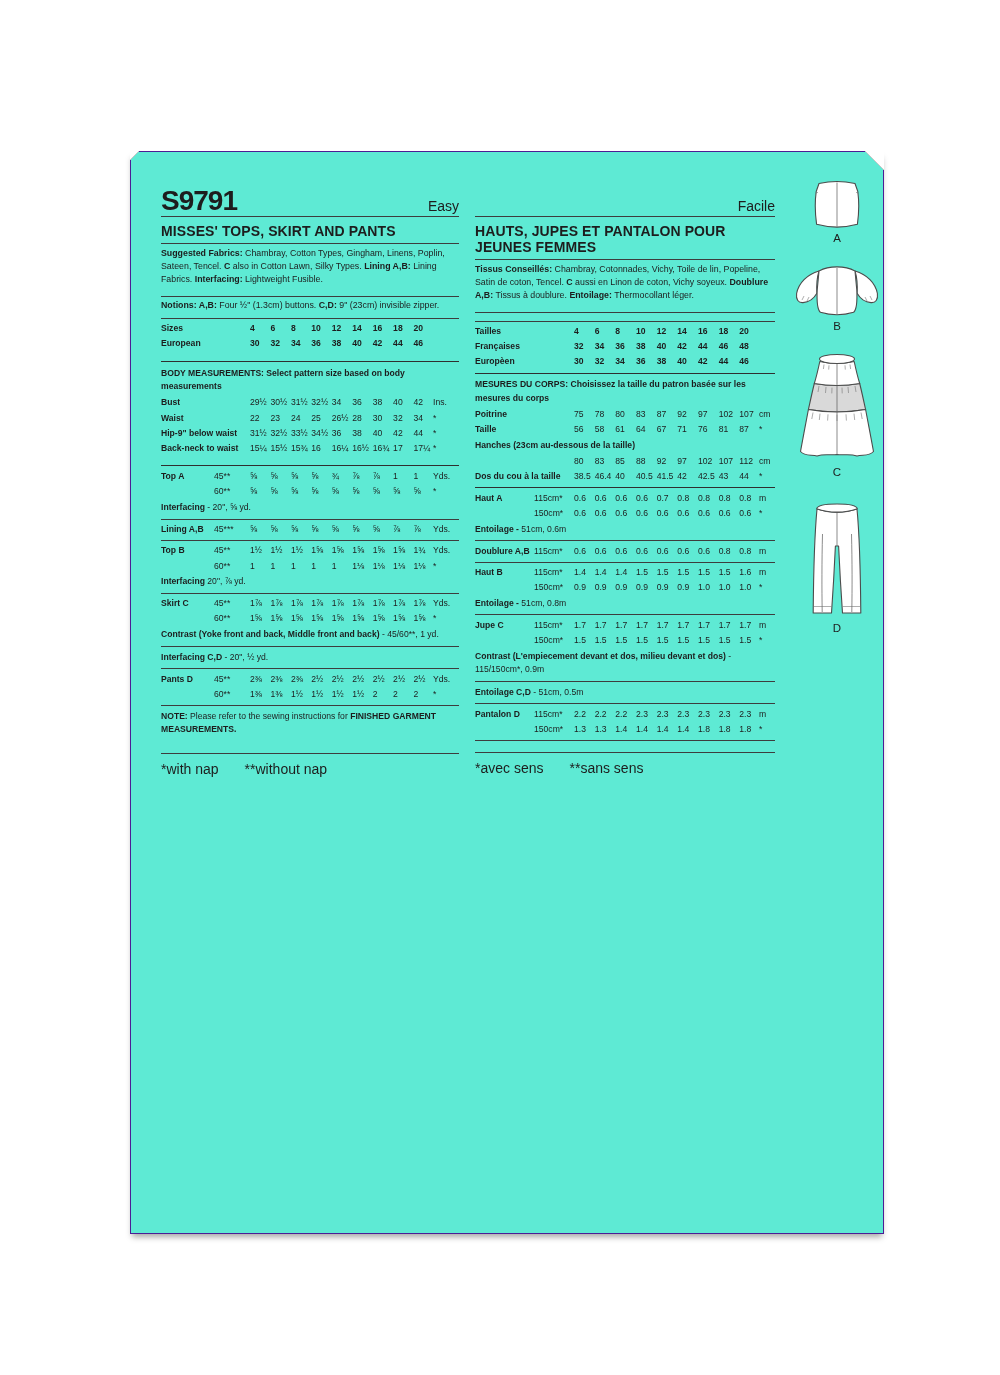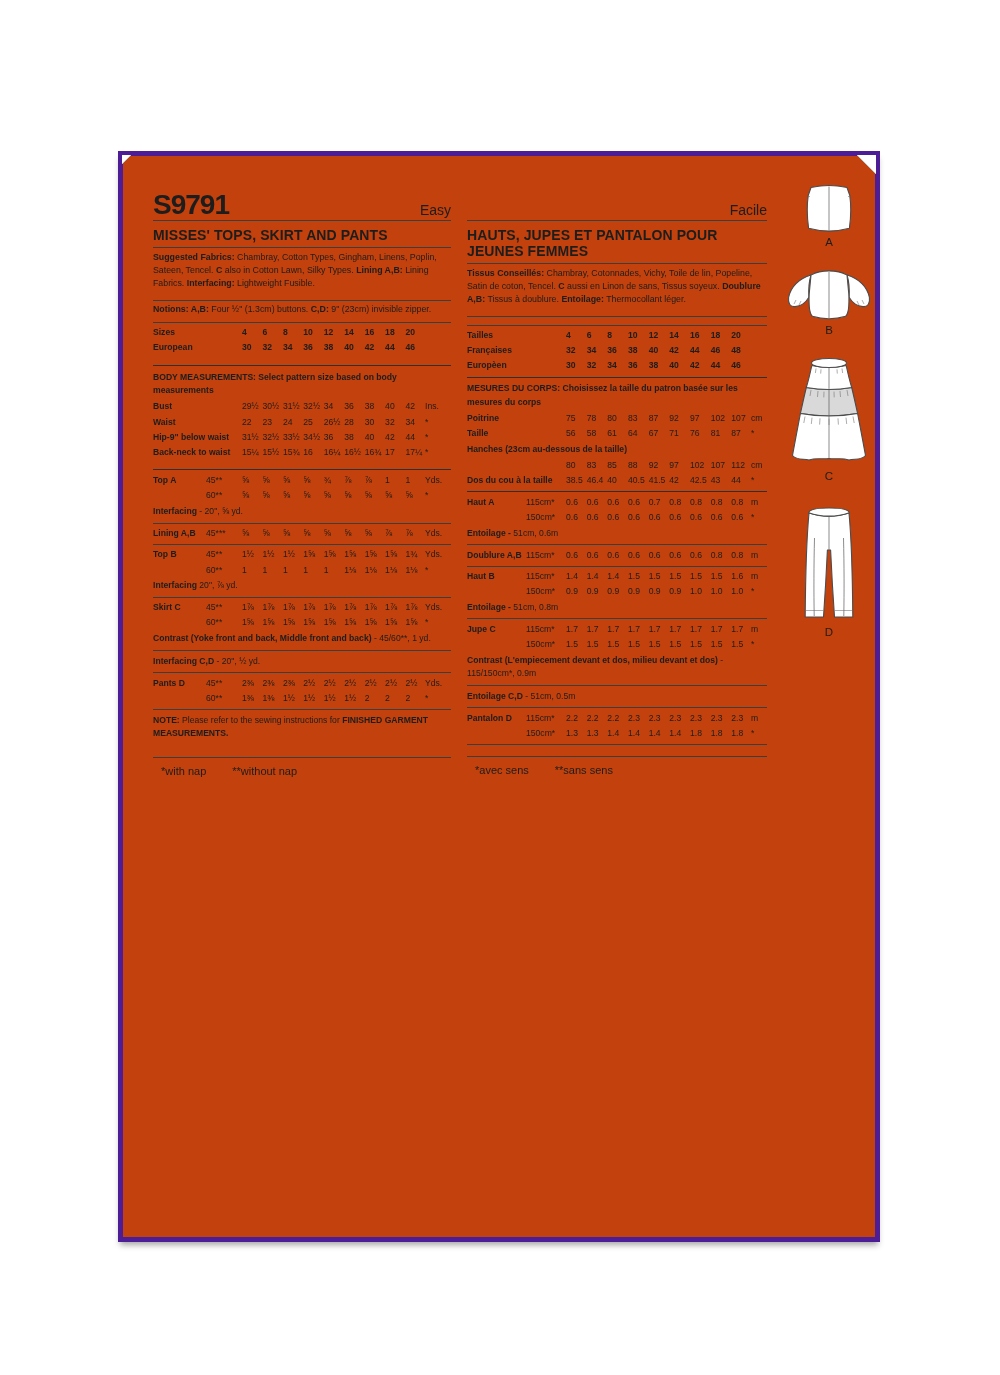--- a/index.html
+++ b/index.html
@@ -1,19 +1,19 @@
 <!DOCTYPE html>
 <html><head>
 <meta charset="utf-8">
 <style>
   html,body{margin:0;padding:0;background:#ffffff;}
   .canvas{position:relative;width:1000px;height:1375px;background:#ffffff;overflow:hidden;
           font-family:"Liberation Sans",sans-serif;color:#1d1d1d;}
-  .page{position:absolute;left:118px;top:151px;width:752px;height:1081px;background:#c2410c;
-        border:5px solid #4c1d95;box-shadow:0 5px 6px -2px rgba(0,0,0,.35);}
+  .page{position:absolute;left:130px;top:151px;width:752px;height:1081px;background:#5eead4;
+        border:1px solid #4c1d95;box-shadow:0 5px 6px -2px rgba(0,0,0,.35);}
   .cut-tl{position:absolute;top:-1px;left:-1px;width:14px;height:14px;
           background:linear-gradient(135deg,#ffffff 0 6px,#c6c6c6 6px 7px,rgba(0,0,0,0) 7px);}
   .cut-tr{position:absolute;top:-1px;right:-1px;width:30px;height:30px;
           background:linear-gradient(225deg,#ffffff 0 13px,#c6c6c6 13px 14px,rgba(0,0,0,0) 14px);}
   .col-left{position:absolute;left:30px;top:30px;width:298px;}
   .col-right{position:absolute;left:344px;top:30px;width:300px;}
   .figs{position:absolute;left:656px;top:26px;width:100px;}
   .hdr{display:flex;align-items:flex-end;justify-content:space-between;height:32px;}
   .hdr.right{justify-content:flex-end;}
   .pid{font-size:28px;font-weight:800;letter-spacing:-1px;line-height:26px;}
@@ -29,21 +29,21 @@
   .rgrid{grid-template-columns:58px 40px repeat(9,1fr) 16px;}
   .cell{font-size:8.6px;line-height:15.2px;white-space:nowrap;}
   .lab{font-weight:700;}
   .sub{padding-left:1px;}
   .val{text-align:left;padding-left:1px;}
   .unit{text-align:left;}
   .hrow{grid-column:1/-1;font-size:8.6px;line-height:13.5px;padding:1.5px 0;}
   .rule-row{grid-column:1/-1;height:0;}
   .r1{border-top:1px solid #3d3d3d;margin:2.5px 0;}
   .r2{border-top:1.6px solid #2f2f2f;margin:3px 0;}
-  .foot{display:flex;gap:26px;font-size:11px;margin-top:5px;margin-left:8px;}
+  .foot{display:flex;gap:26px;font-size:14px;margin-top:5px;}
   .fig{margin:0 auto;text-align:center;}
   .fig svg{display:block;margin:0 auto;}
   .fig-label{font-size:11.5px;margin-top:2px;text-align:center;}
   .fb{margin-top:16px;} .fc{margin-top:20px;} .fd{margin-top:22px;}
   .outline{fill:#ffffff;stroke:#4c4c4c;stroke-width:1.1;stroke-linejoin:round;}
   .shade{fill:#d9d9d9;stroke:#4c4c4c;stroke-width:1.1;stroke-linejoin:round;}
   .thin{fill:none;stroke:#5a5a5a;stroke-width:0.7;}
   .gather{fill:none;stroke:#6a6a6a;stroke-width:0.55;}
 </style>
 </head>
@@ -268,21 +268,21 @@
       </div>
     </div>
 
     <div class="col-right">
       <div class="hdr right">
         <span class="diff">Facile</span>
       </div>
       <div class="rule"></div>
       <div class="sect-title">HAUTS, JUPES ET PANTALON POUR JEUNES FEMMES</div>
       <div class="rule"></div>
-      <p class="para"><span class="b">Tissus Conseillés: </span><span>Chambray, Cotonnades, Vichy, Toile de lin, Popeline, Satin de coton, Tencel. </span><span class="b">C</span><span> aussi en Linon de sans, Tissus soyeux. </span><span class="b">Doublure A,B:</span><span> Tissus à doublure. </span><span class="b">Entoilage:</span><span> Thermocollant léger.</span></p>
+      <p class="para"><span class="b">Tissus Conseillés: </span><span>Chambray, Cotonnades, Vichy, Toile de lin, Popeline, Satin de coton, Tencel. </span><span class="b">C</span><span> aussi en Linon de coton, Vichy soyeux. </span><span class="b">Doublure A,B:</span><span> Tissus à doublure. </span><span class="b">Entoilage:</span><span> Thermocollant léger.</span></p>
       <div class="gap8"></div>
       <div class="rule"></div>
       <div class="gap3"></div>
       <div class="grid rgrid">
           <div class="rule-row r1"></div>
           <div class="cell lab b" style="grid-column: 1 / 3;">Tailles</div>
           <div class="cell val b">4</div>
           <div class="cell val b">6</div>
           <div class="cell val b">8</div>
           <div class="cell val b">10</div>

